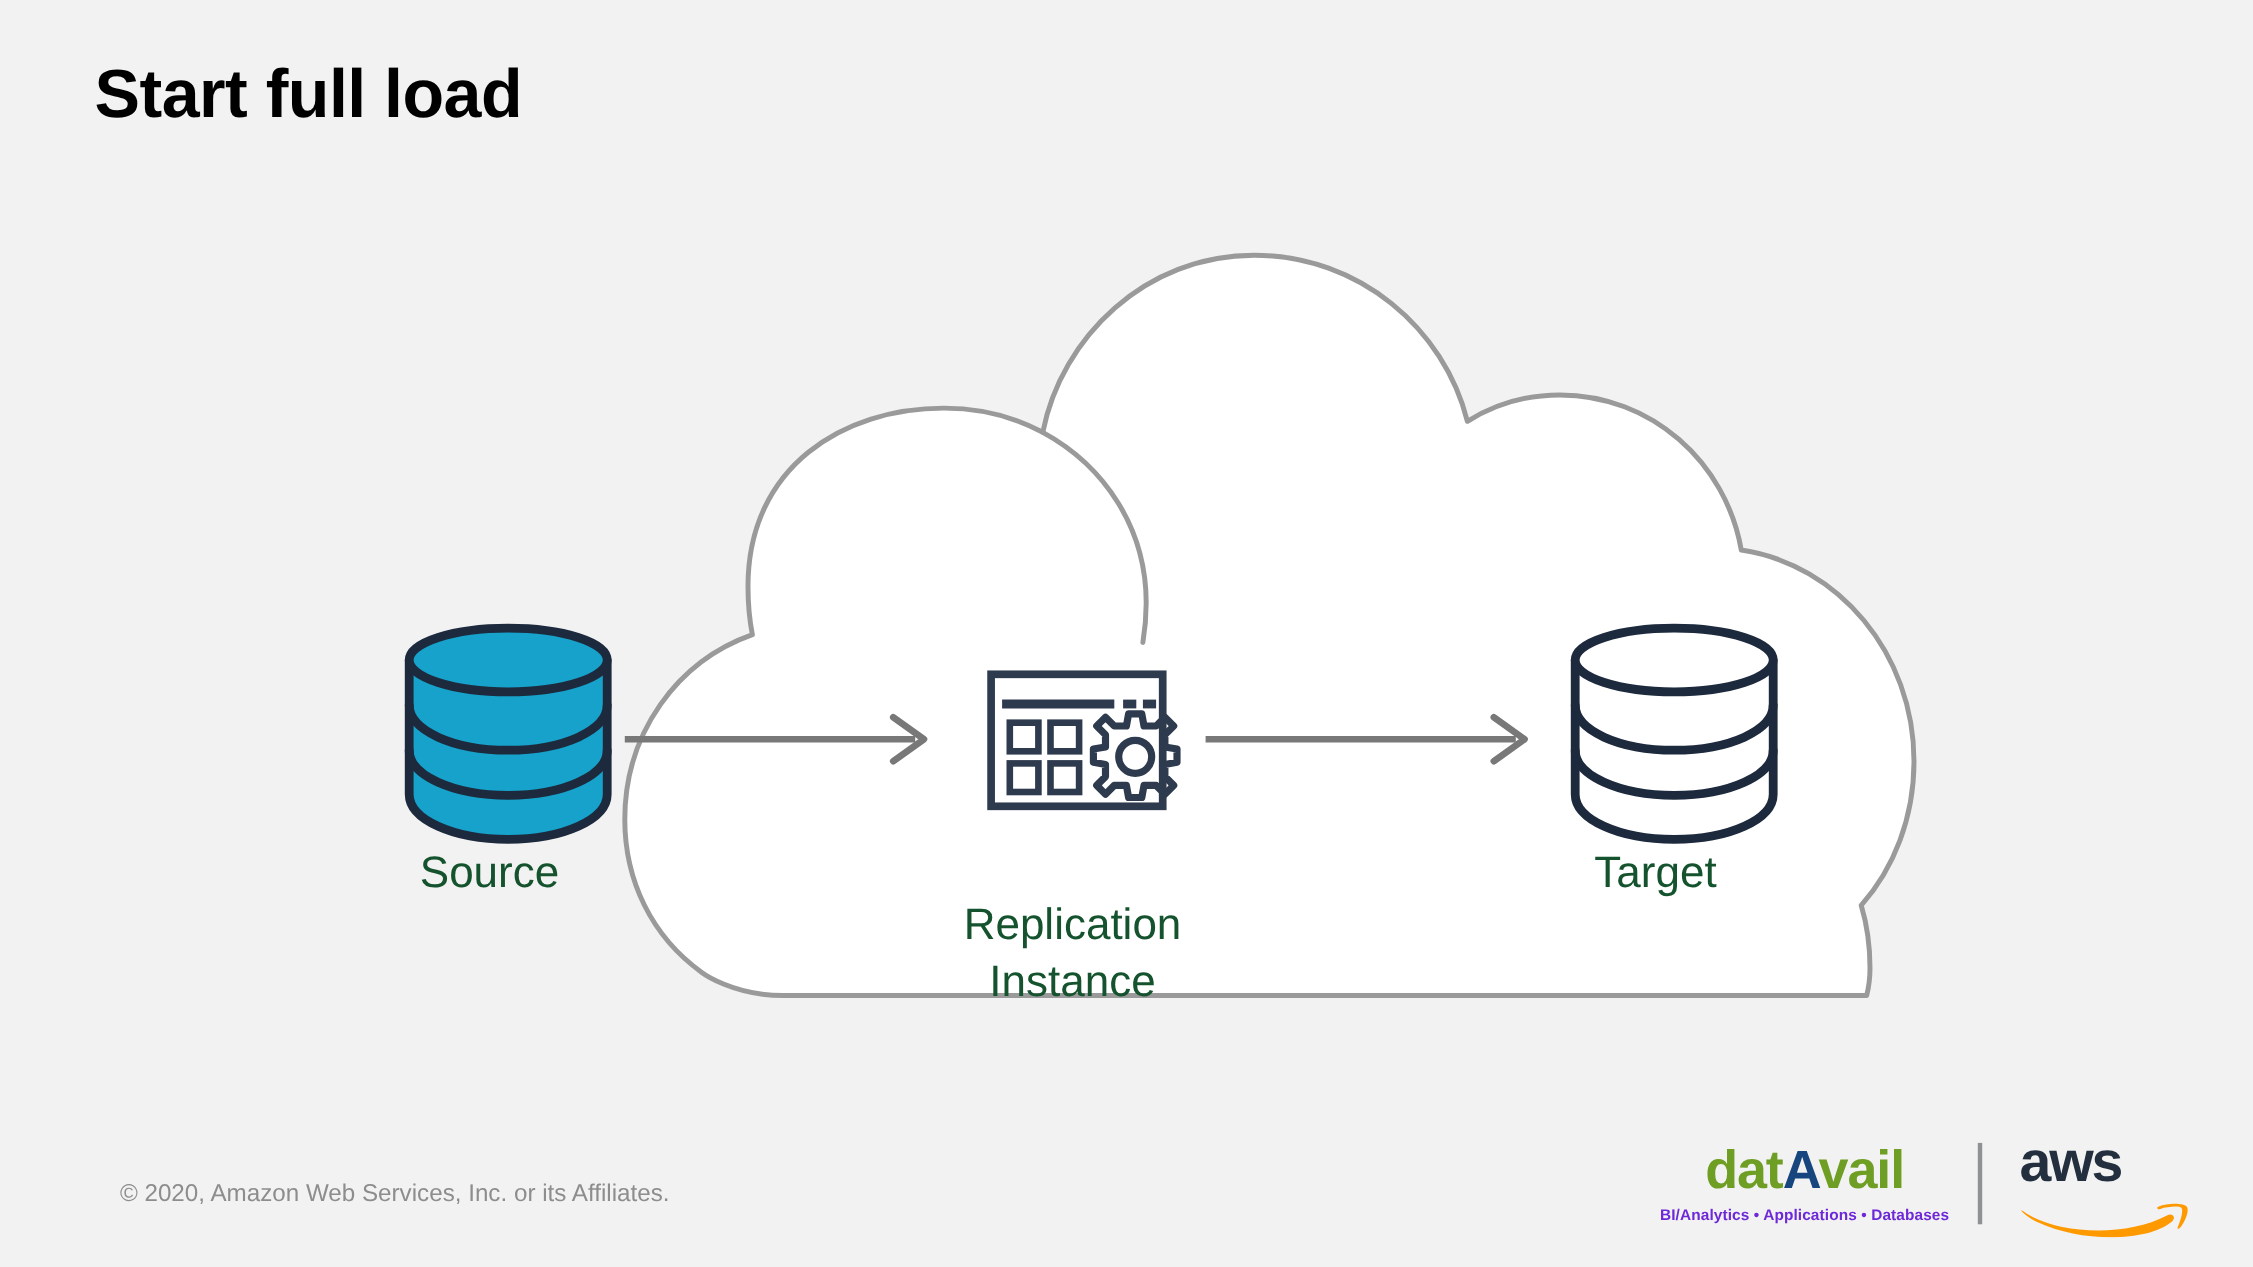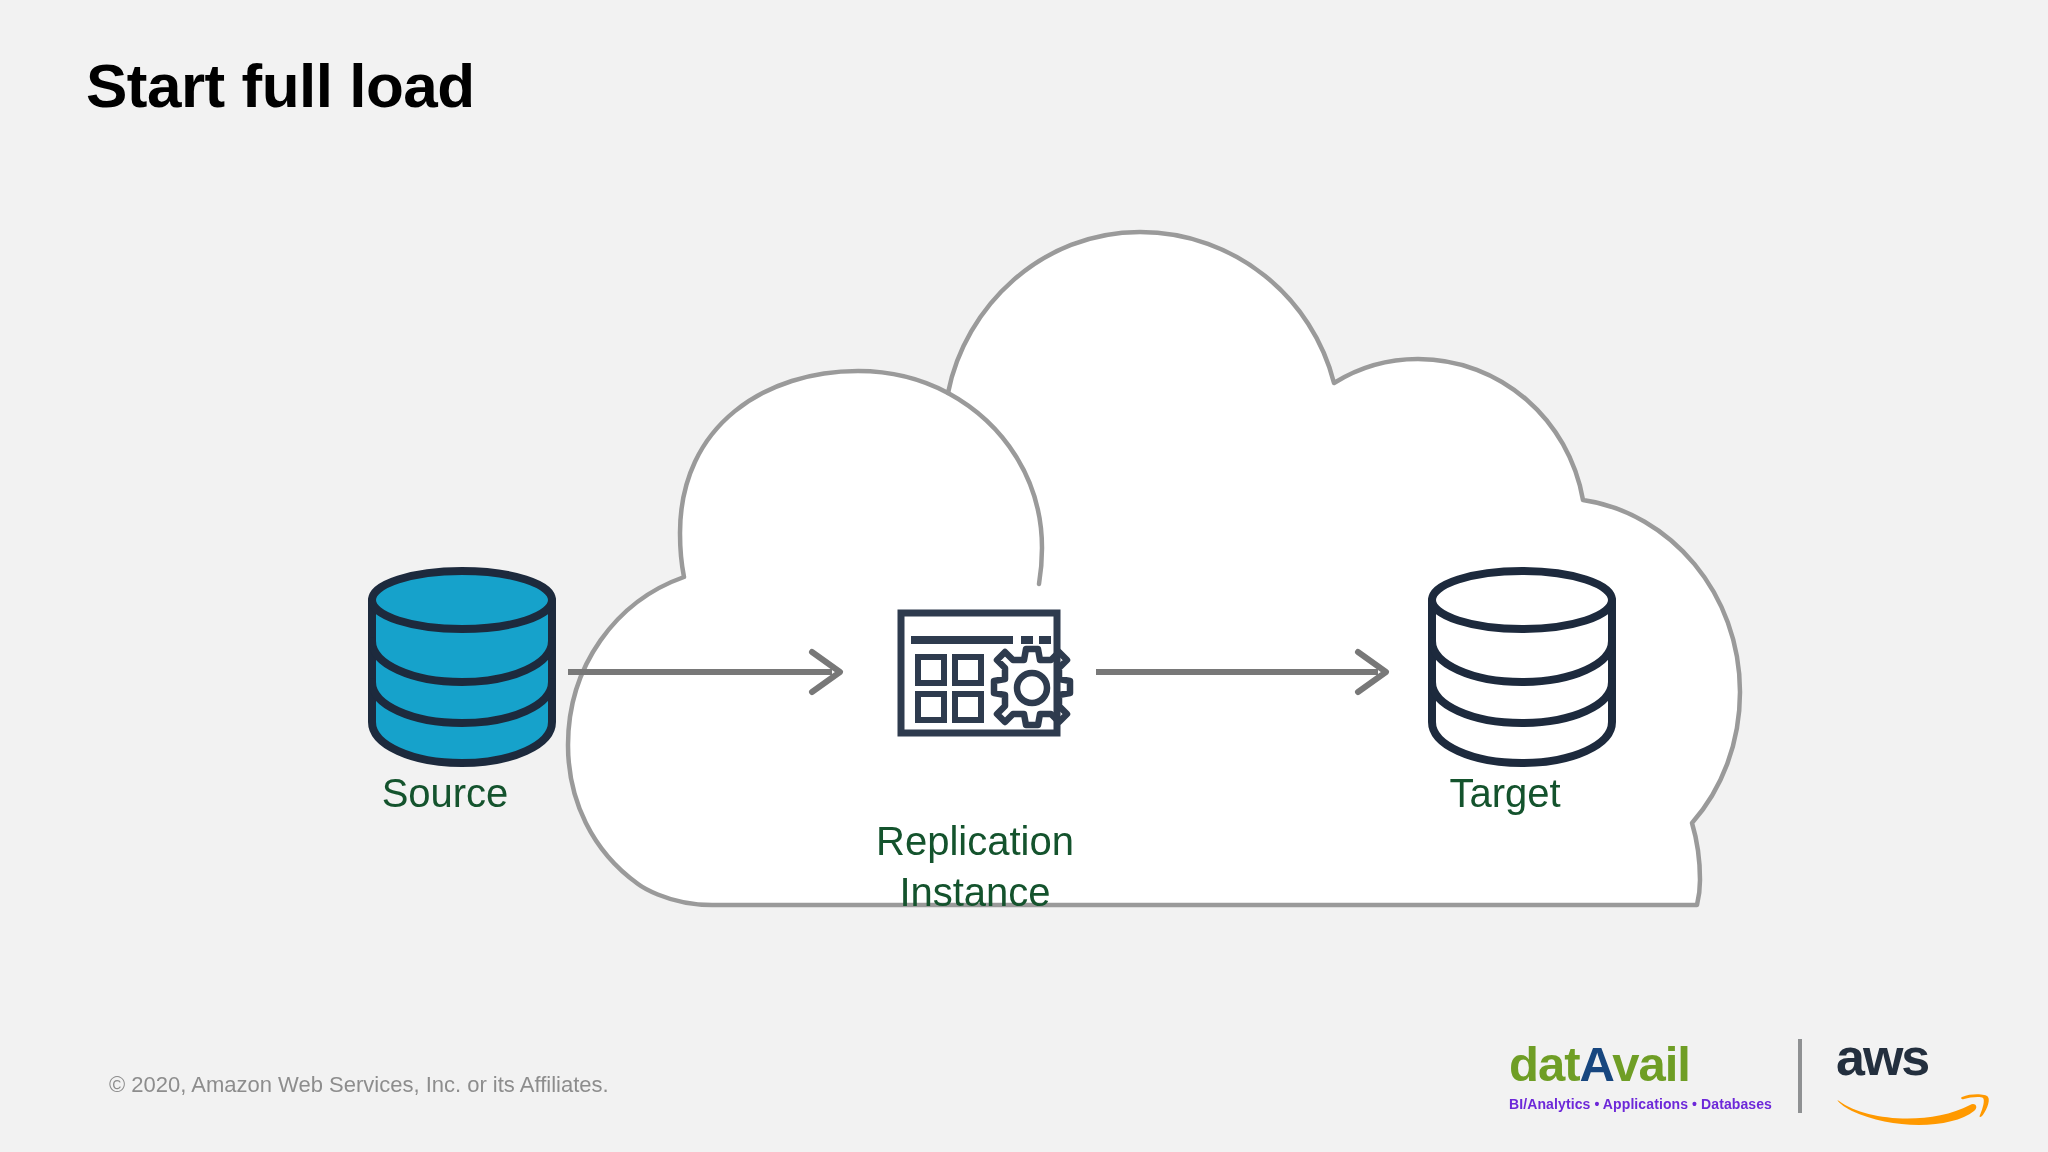--- a/index.html
+++ b/index.html
@@ -69,20 +69,21 @@
     position: absolute;
     right: 46px;
     top: 1028px;
     height: 96px;
     display: flex;
     align-items: center;
   }
   #datavail-logo {
     display: flex;
     flex-direction: column;
+    align-items: center;
     justify-content: center;
     padding-right: 26px;
   }
   #datavail-wordmark {
     font-size: 49px;
     font-weight: bold;
     letter-spacing: -1px;
     line-height: 1;
     color: #6f9e25;
     white-space: nowrap;

